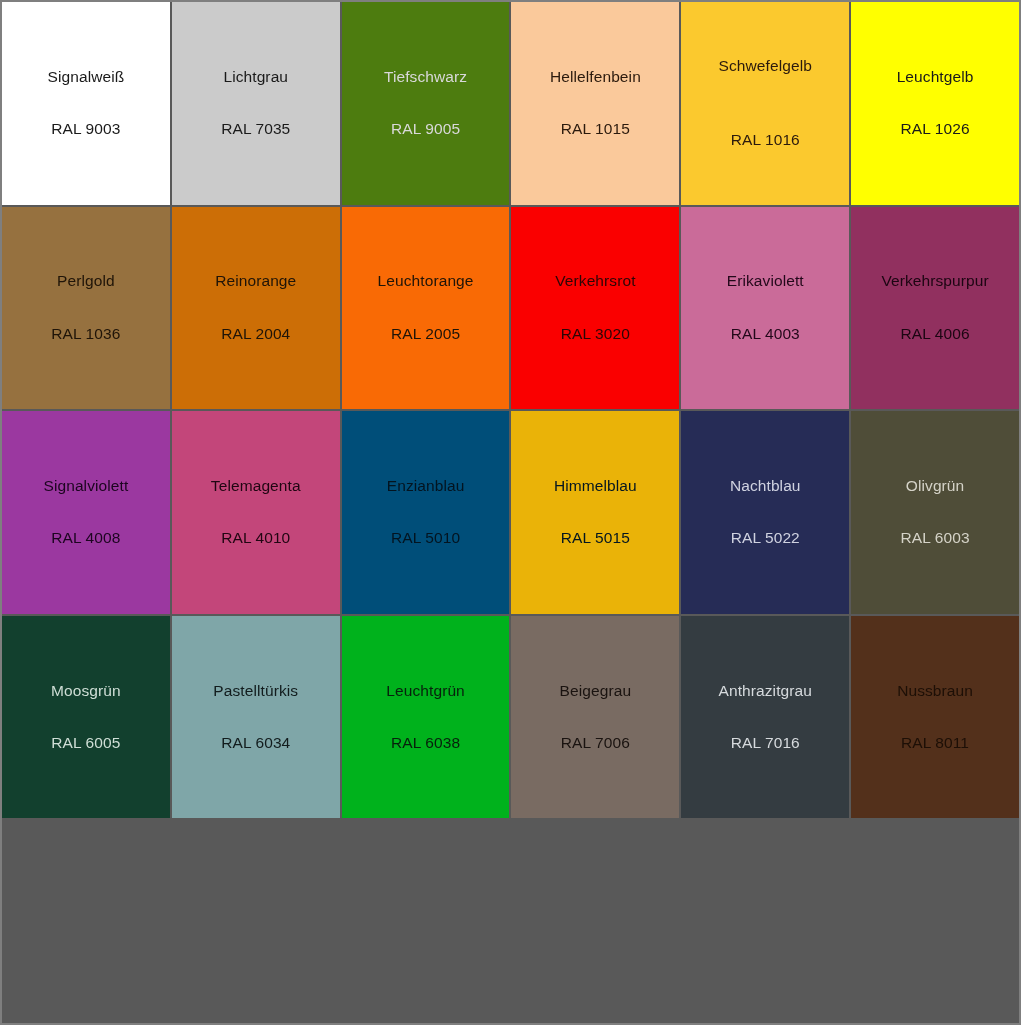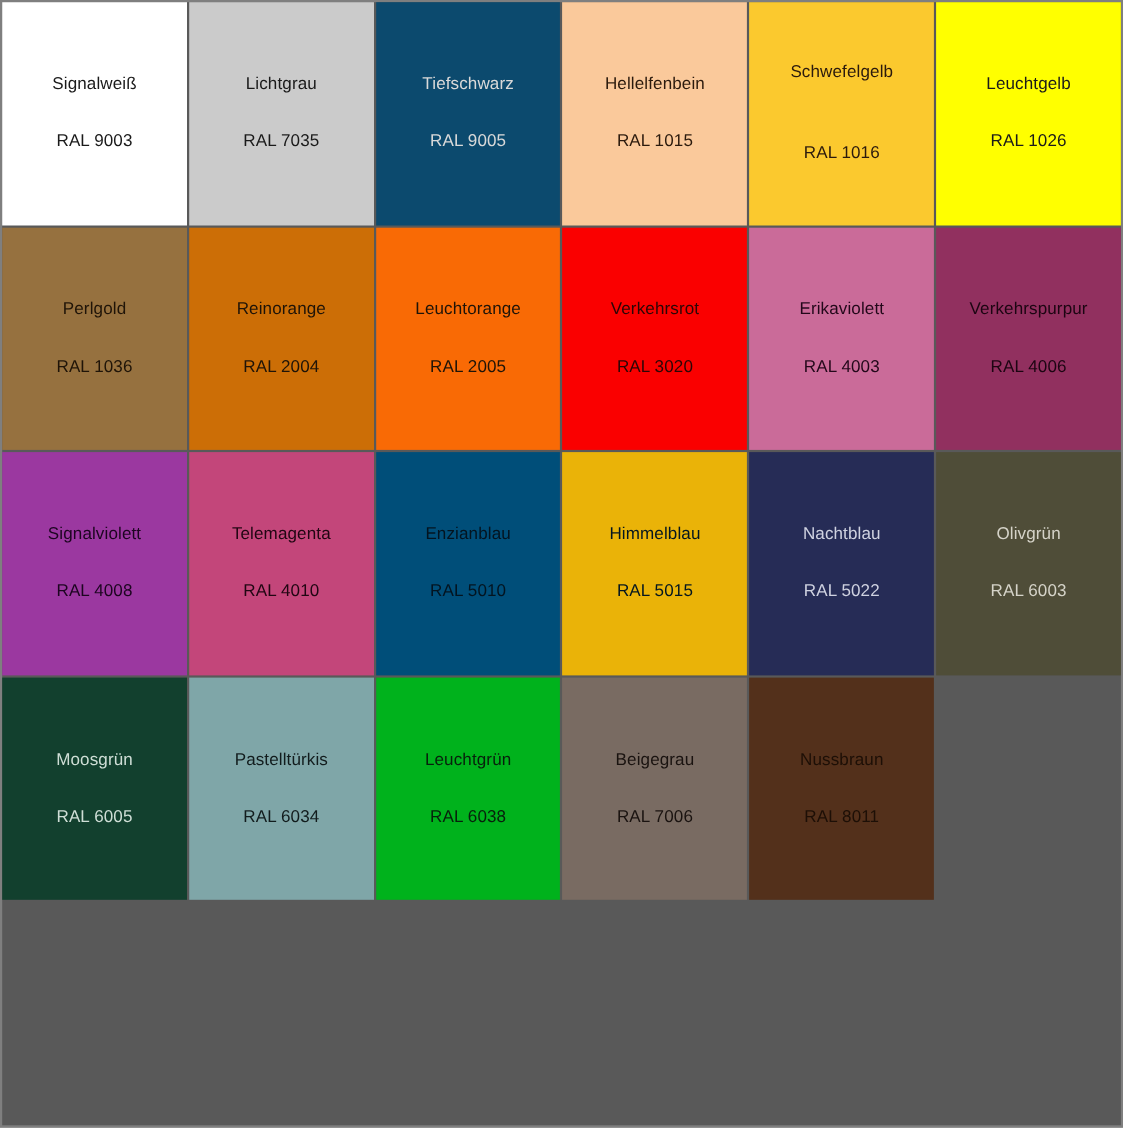--- a/index.html
+++ b/index.html
@@ -50,21 +50,21 @@
 
 <div id="ral-grid" style="background: rgb(89, 89, 89); border-color: rgb(127, 127, 127); grid-template-columns: repeat(6, 1fr); grid-template-rows: repeat(5, 1fr);">
     <div class="swatch" style="background: rgb(255, 255, 255); color: rgb(26, 26, 26);">
       <div class="swatch-name">Signalweiß</div>
       <div class="swatch-code">RAL 9003</div>
     </div>
     <div class="swatch" style="background: rgb(203, 203, 203); color: rgb(26, 26, 26);">
       <div class="swatch-name">Lichtgrau</div>
       <div class="swatch-code">RAL 7035</div>
     </div>
-    <div class="swatch" style="background: #0c4a6e; color: rgb(217, 217, 217);">
+    <div class="swatch" style="background: #4d7c0f; color: rgb(217, 217, 217);">
       <div class="swatch-name">Tiefschwarz</div>
       <div class="swatch-code">RAL 9005</div>
     </div>
     <div class="swatch" style="background: rgb(250, 201, 155); color: rgb(43, 26, 13);">
       <div class="swatch-name">Hellelfenbein</div>
       <div class="swatch-code">RAL 1015</div>
     </div>
     <div class="swatch" style="background: rgb(251, 201, 46); color: rgb(43, 26, 13); gap: 22px;">
       <div class="swatch-name">Schwefelgelb</div>
       <div class="swatch-code">RAL 1016</div>
@@ -130,17 +130,21 @@
       <div class="swatch-code">RAL 6034</div>
     </div>
     <div class="swatch" style="background: rgb(0, 178, 28); color: rgb(7, 32, 12);">
       <div class="swatch-name">Leuchtgrün</div>
       <div class="swatch-code">RAL 6038</div>
     </div>
     <div class="swatch" style="background: rgb(121, 107, 98); color: rgb(26, 19, 16);">
       <div class="swatch-name">Beigegrau</div>
       <div class="swatch-code">RAL 7006</div>
     </div>
+    <div class="swatch" style="background: rgb(52, 60, 65); color: rgb(214, 218, 221);">
+      <div class="swatch-name">Anthrazitgrau</div>
+      <div class="swatch-code">RAL 7016</div>
+    </div>
     <div class="swatch" style="background: rgb(83, 48, 27); color: rgb(29, 15, 6);">
       <div class="swatch-name">Nussbraun</div>
       <div class="swatch-code">RAL 8011</div>
     </div>
   </div>
 
 </body></html>

